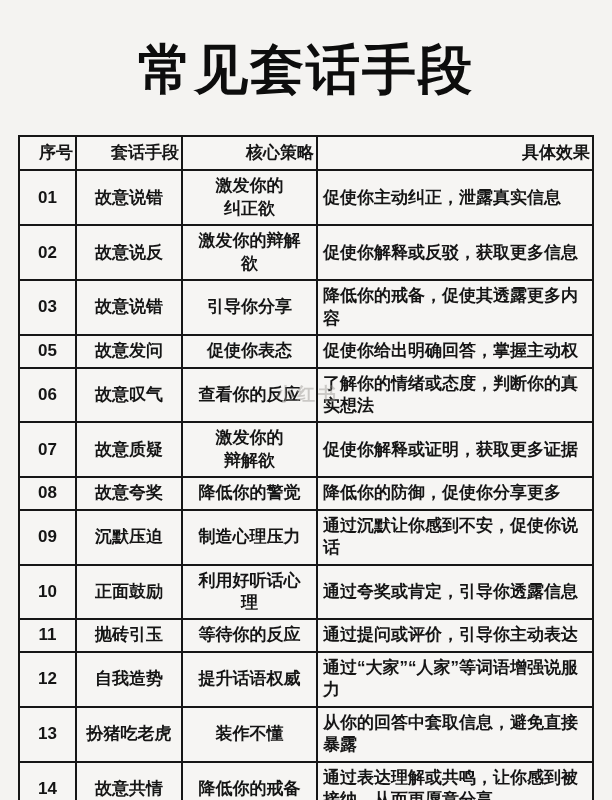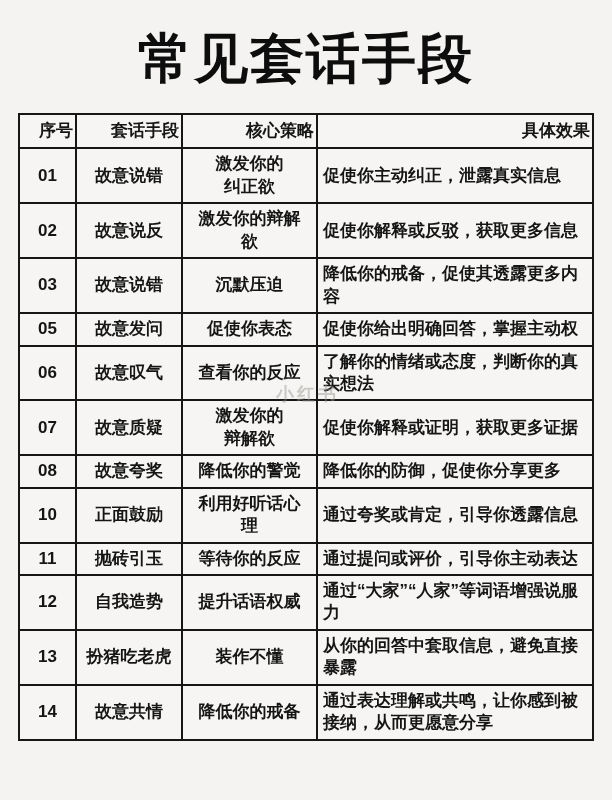--- a/index.html
+++ b/index.html
@@ -13,21 +13,21 @@
     font-family: "Liberation Sans", sans-serif;
     color: #151515;
     position: relative;
     overflow: hidden;
   }
   .page-title {
     text-align: center;
     font-size: 54px;
     font-weight: 900;
     letter-spacing: 2px;
-    margin: 1px;
+    margin: 12px;
     padding: 22px 0 16px 0;
     color: #0d0d0d;
   }
   .table-wrap {
     width: 576px;
     margin: 0 auto;
   }
   table.tactics {
     border-collapse: collapse;
     width: 100%;
@@ -108,21 +108,21 @@
         <tr>
     <td class="cell-no">02</td>
     <td class="cell-tactic">故意说反</td>
     <td class="cell-strategy">激发你的辩解
 欲</td>
     <td class="cell-effect">促使你解释或反驳，获取更多信息</td>
   </tr>
         <tr>
     <td class="cell-no">03</td>
     <td class="cell-tactic">故意说错</td>
-    <td class="cell-strategy">沉默压迫</td>
+    <td class="cell-strategy">引导你分享</td>
     <td class="cell-effect">降低你的戒备，促使其透露更多内容</td>
   </tr>
         <tr>
     <td class="cell-no">05</td>
     <td class="cell-tactic">故意发问</td>
     <td class="cell-strategy">促使你表态</td>
     <td class="cell-effect">促使你给出明确回答，掌握主动权</td>
   </tr>
         <tr>
     <td class="cell-no">06</td>
@@ -135,20 +135,26 @@
     <td class="cell-tactic">故意质疑</td>
     <td class="cell-strategy">激发你的
 辩解欲</td>
     <td class="cell-effect">促使你解释或证明，获取更多证据</td>
   </tr>
         <tr>
     <td class="cell-no">08</td>
     <td class="cell-tactic">故意夸奖</td>
     <td class="cell-strategy">降低你的警觉</td>
     <td class="cell-effect">降低你的防御，促使你分享更多</td>
+  </tr>
+        <tr>
+    <td class="cell-no">09</td>
+    <td class="cell-tactic">沉默压迫</td>
+    <td class="cell-strategy">制造心理压力</td>
+    <td class="cell-effect">通过沉默让你感到不安，促使你说话</td>
   </tr>
         <tr>
     <td class="cell-no">10</td>
     <td class="cell-tactic">正面鼓励</td>
     <td class="cell-strategy">利用好听话心
 理</td>
     <td class="cell-effect">通过夸奖或肯定，引导你透露信息</td>
   </tr>
         <tr>
     <td class="cell-no">11</td>

